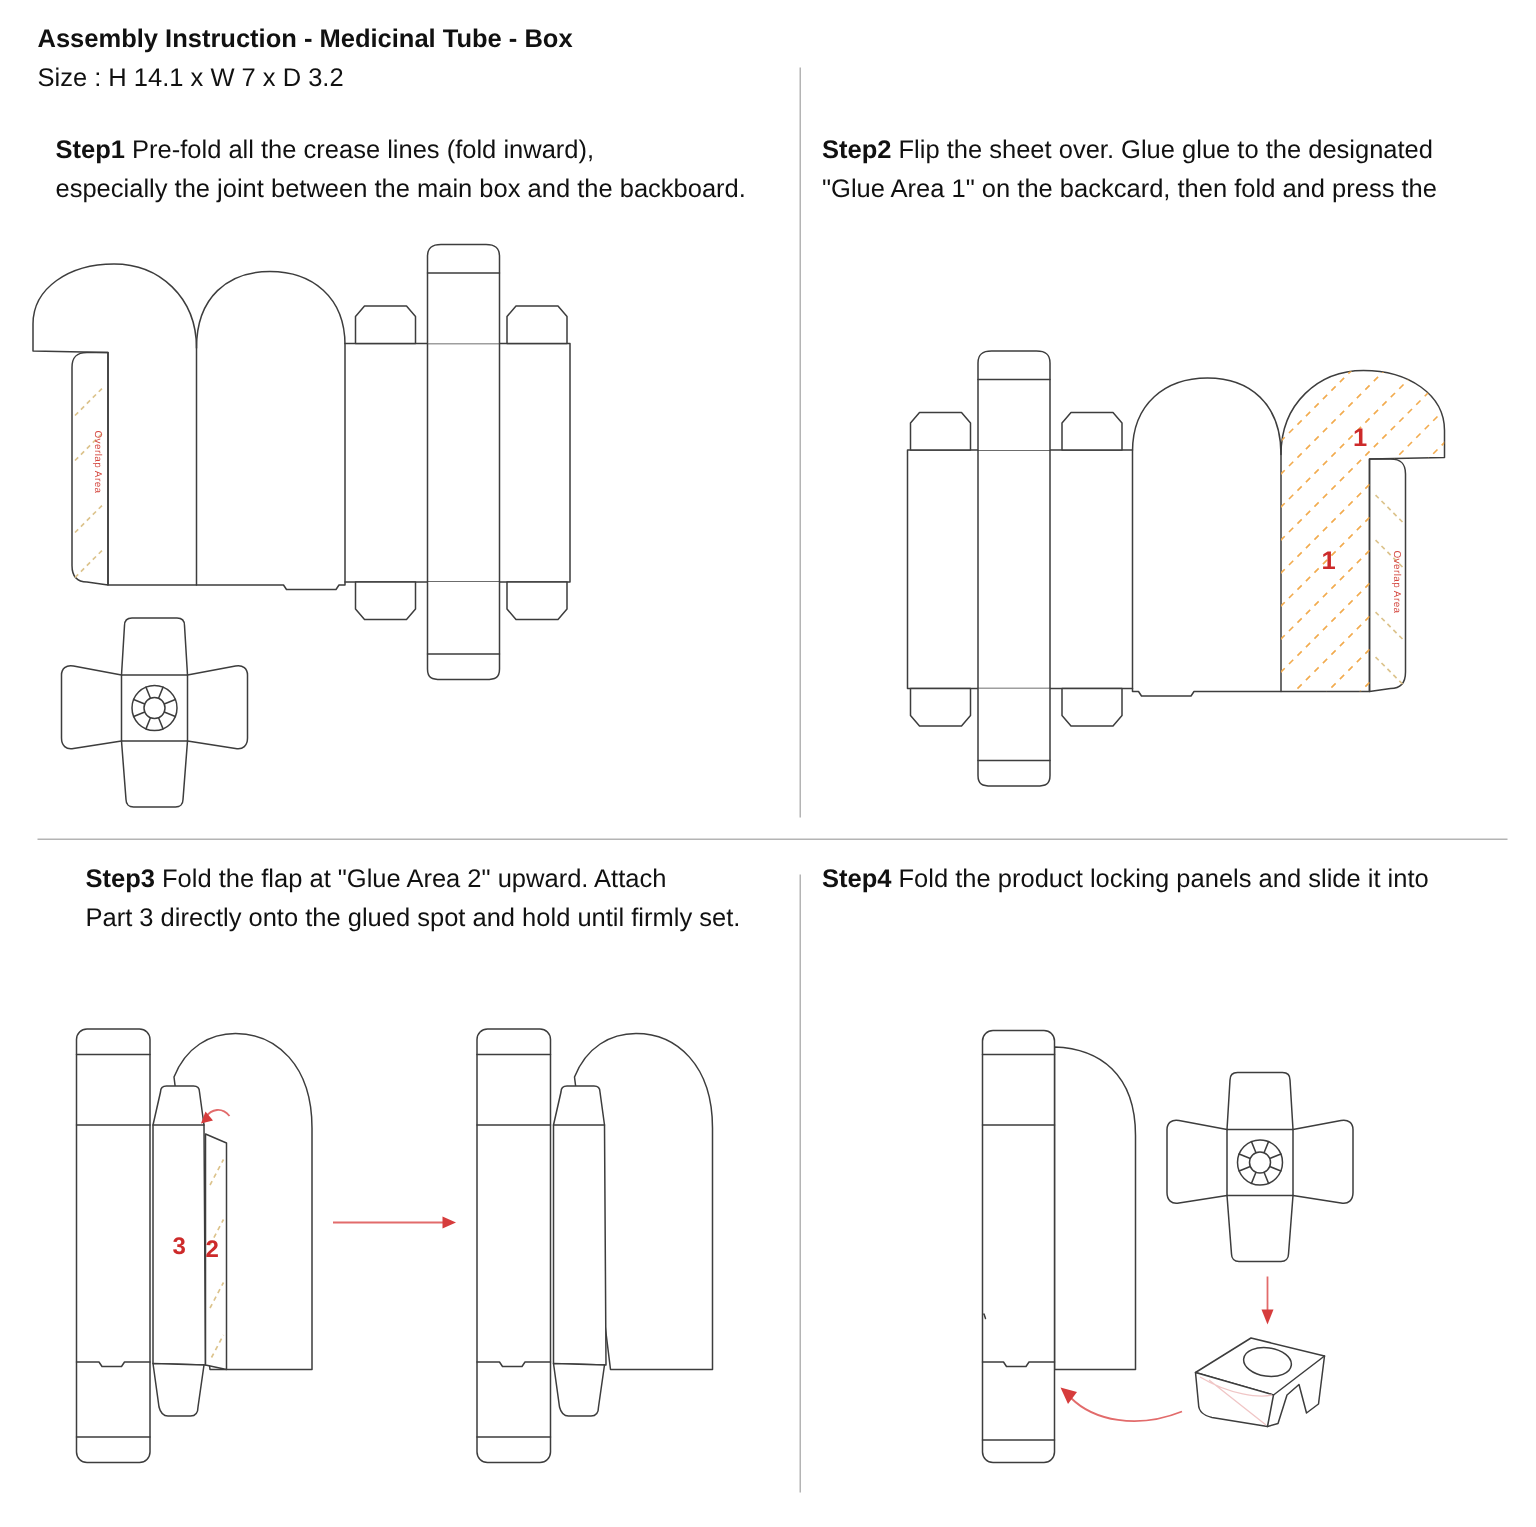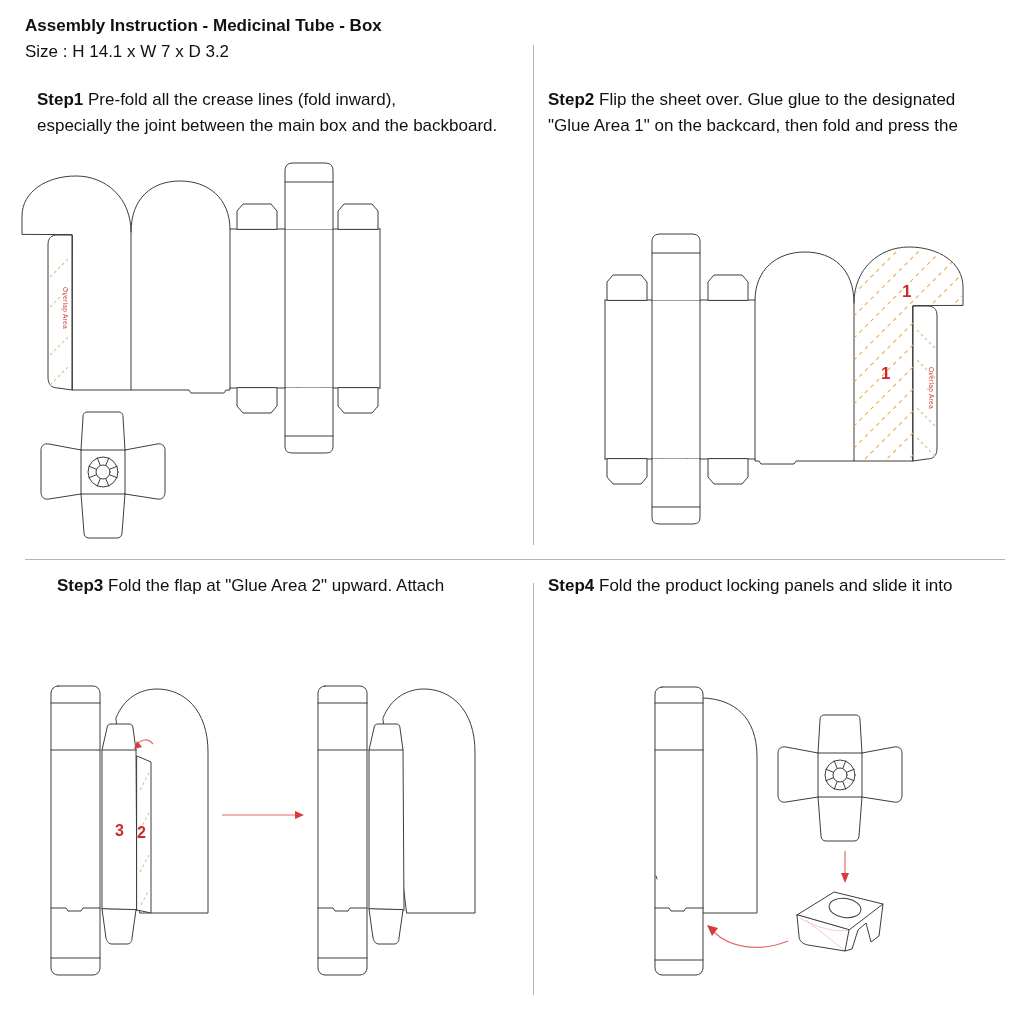--- a/index.html
+++ b/index.html
@@ -39,21 +39,21 @@
 <div class="abs step" style="left:548px;top:87px;width:470px;">
   <p><b class="sl">Step2</b>
      <span>Flip the sheet over. Glue glue to the designated</span><br>
      <span>"Glue Area 1" on the backcard, then fold and press the</span><br>
      </p>
 </div>
 
 <div class="abs step" style="left:25px;top:573px;width:505px;margin-left:32px;">
   <p><b class="sl">Step3</b>
      <span>Fold the flap at "Glue Area 2" upward. Attach</span><br>
-     </p>
+     <span>Part 3 directly onto the glued spot and hold until firmly set.</span></p>
 </div>
 
 <div class="abs step" style="left:548px;top:573px;width:470px;">
   <p><b class="sl">Step4</b>
      <span>Fold the product locking panels and slide it into</span><br>
      </p>
 </div>
 
 <div class="abs divider" style="left:533px;top:45px;width:1px;height:500px;"></div>
 <div class="abs divider" style="left:25px;top:559px;width:980px;height:1px;"></div>

